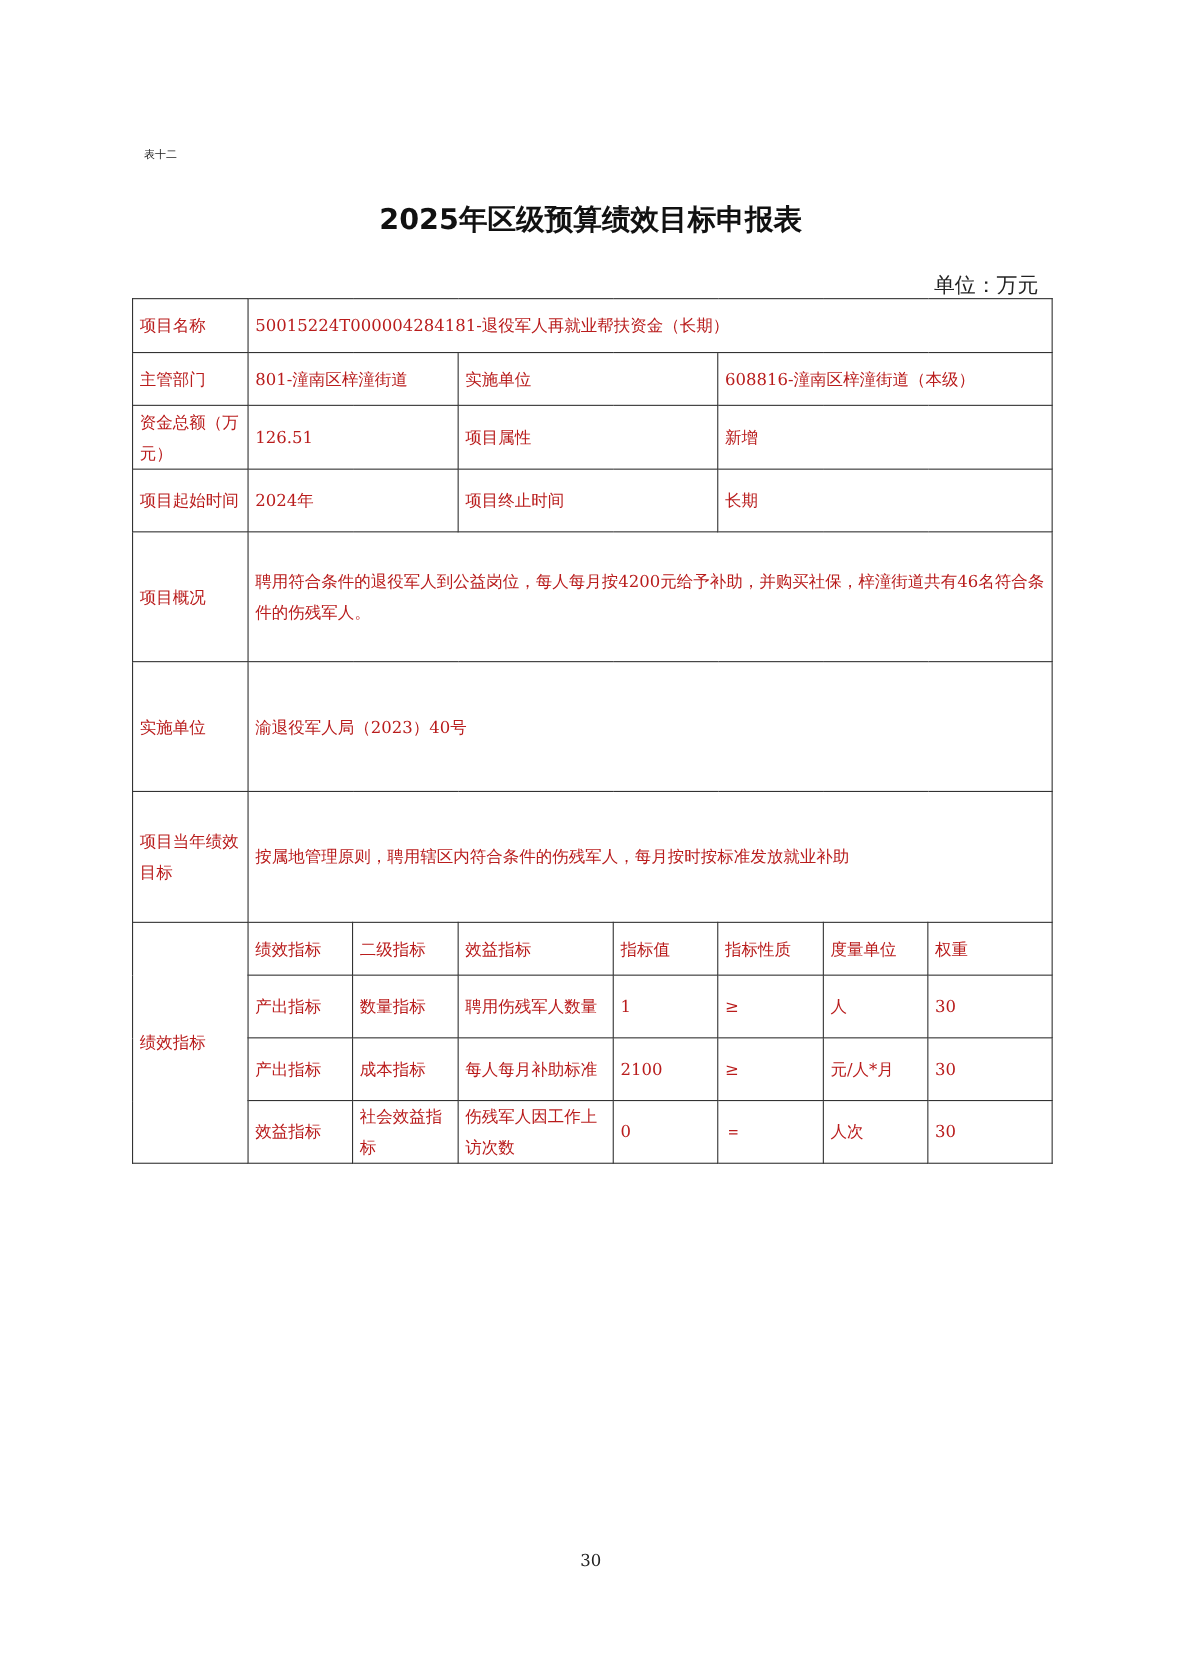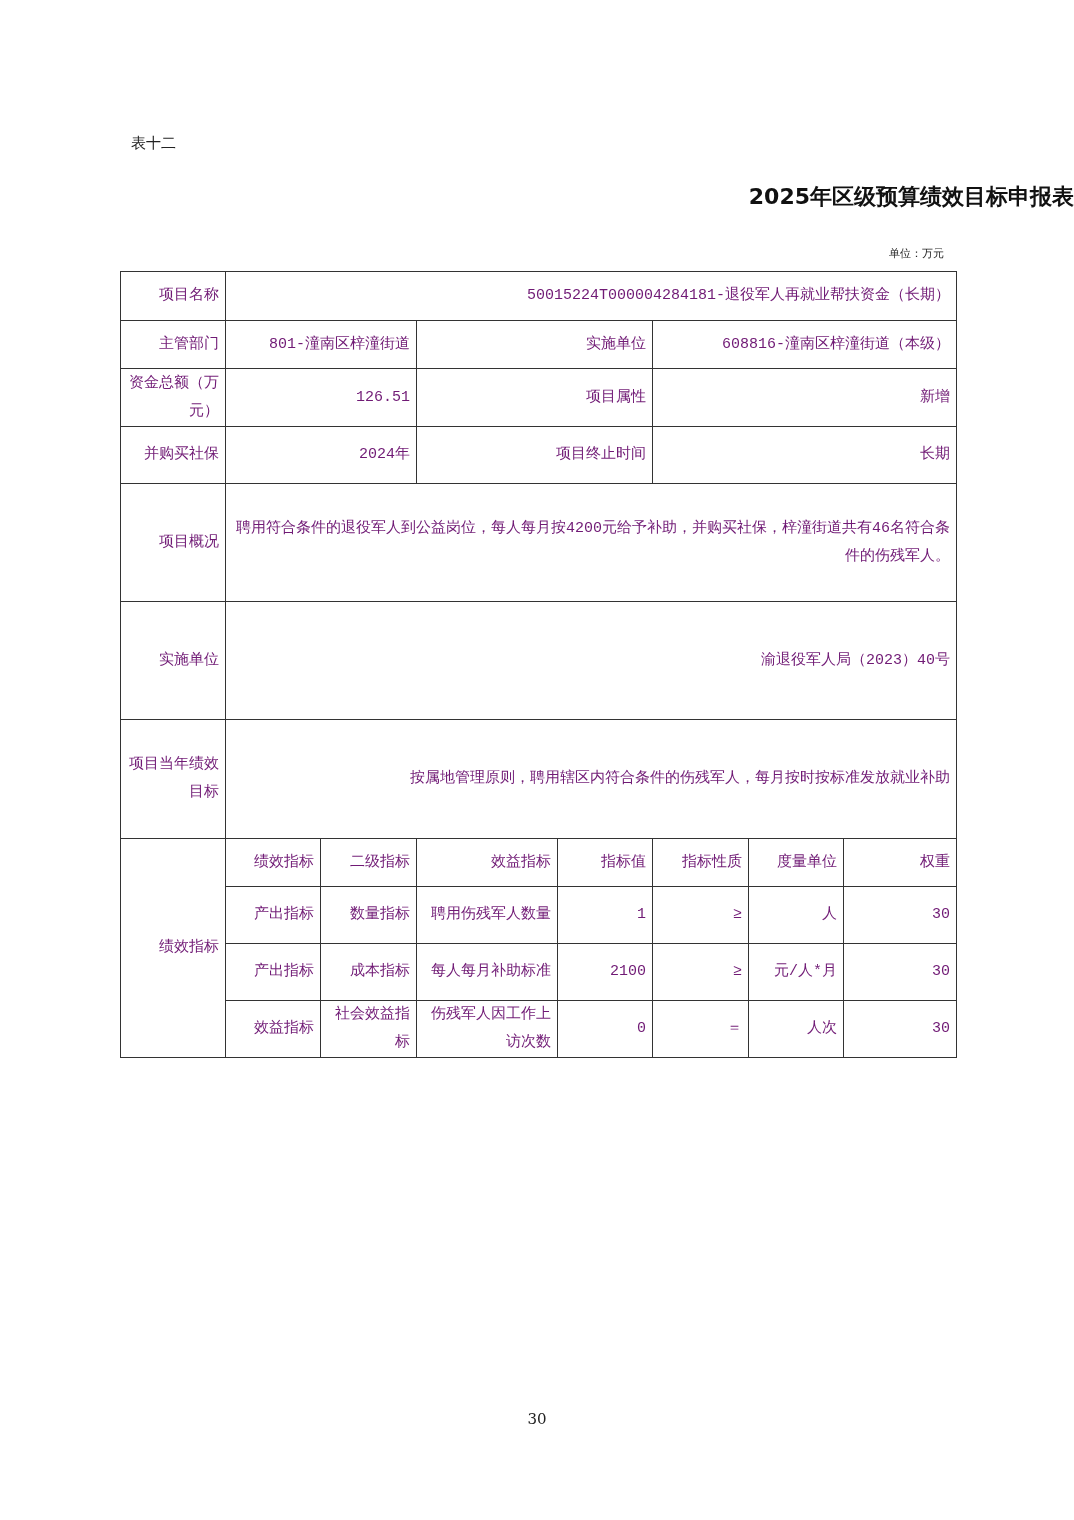--- a/index.html
+++ b/index.html
@@ -2,34 +2,34 @@
 <html><head>
 <meta charset="utf-8">
 <style>
   html, body { margin: 0; padding: 0; background: #ffffff; }
   body {
     width: 1074px; height: 1520px; position: relative; overflow: hidden;
     font-family: "DejaVu Serif", "Liberation Serif", serif;
     color: #222;
   }
   .abs { position: absolute; }
-  .table-label { left: 131px; top: 134px; font-size: 15px; }
+  .table-label { left: 131px; top: 134px; font-size: 10px; }
   .doc-title {
-    left: 0; width: 1074px; top: 182px; text-align: right;
+    left: 0; width: 1074px; top: 182px; text-align: center;
     font-family: "DejaVu Sans", "Liberation Sans", sans-serif;
-    font-size: 22px; font-weight: bold; color: #111; letter-spacing: 0px;
+    font-size: 26px; font-weight: bold; color: #111; letter-spacing: 0px;
   }
-  .unit-label { right: 130px; top: 246px; font-size: 11px; }
+  .unit-label { right: 130px; top: 246px; font-size: 19px; }
   table.form {
     position: absolute; left: 120px; top: 271px;
     width: 836px; border-collapse: collapse; table-layout: fixed;
   }
   table.form td {
-    border: 1.5px solid #333; text-align: right; vertical-align: middle;
-    font-size: 15px; line-height: 28px; padding: 0 6px; color: #701a75; font-family: Liberation Mono, monospace;
+    border: 1.5px solid #333; text-align: left; vertical-align: middle;
+    font-size: 15px; line-height: 28px; padding: 0 6px; color: #b91c1c;
   }
   td.left { text-align: left; padding-left: 10px; }
   td.big { font-size: 18px; }
   .page-number { left: 0; width: 1074px; text-align: center; top: 1410px; font-size: 15px; }
 </style>
 </head>
 <body>
 
 <div class="abs table-label">表十二</div>
 <div class="abs doc-title">2025年区级预算绩效目标申报表</div>
@@ -57,21 +57,21 @@
     <td colspan="2">实施单位</td>
     <td colspan="3">608816-潼南区梓潼街道（本级）</td>
   </tr>
   <tr style="height:58px">
     <td>资金总额（万元）</td>
     <td colspan="2">126.51</td>
     <td colspan="2">项目属性</td>
     <td colspan="3">新增</td>
   </tr>
   <tr style="height:57px">
-    <td>并购买社保</td>
+    <td>项目起始时间</td>
     <td colspan="2">2024年</td>
     <td colspan="2">项目终止时间</td>
     <td colspan="3">长期</td>
   </tr>
   <tr style="height:118px">
     <td>项目概况</td>
     <td colspan="7" class="left">聘用符合条件的退役军人到公益岗位，每人每月按4200元给予补助，并购买社保，梓潼街道共有46名符合条件的伤残军人。</td>
   </tr>
   <tr style="height:118px">
     <td>实施单位</td>

